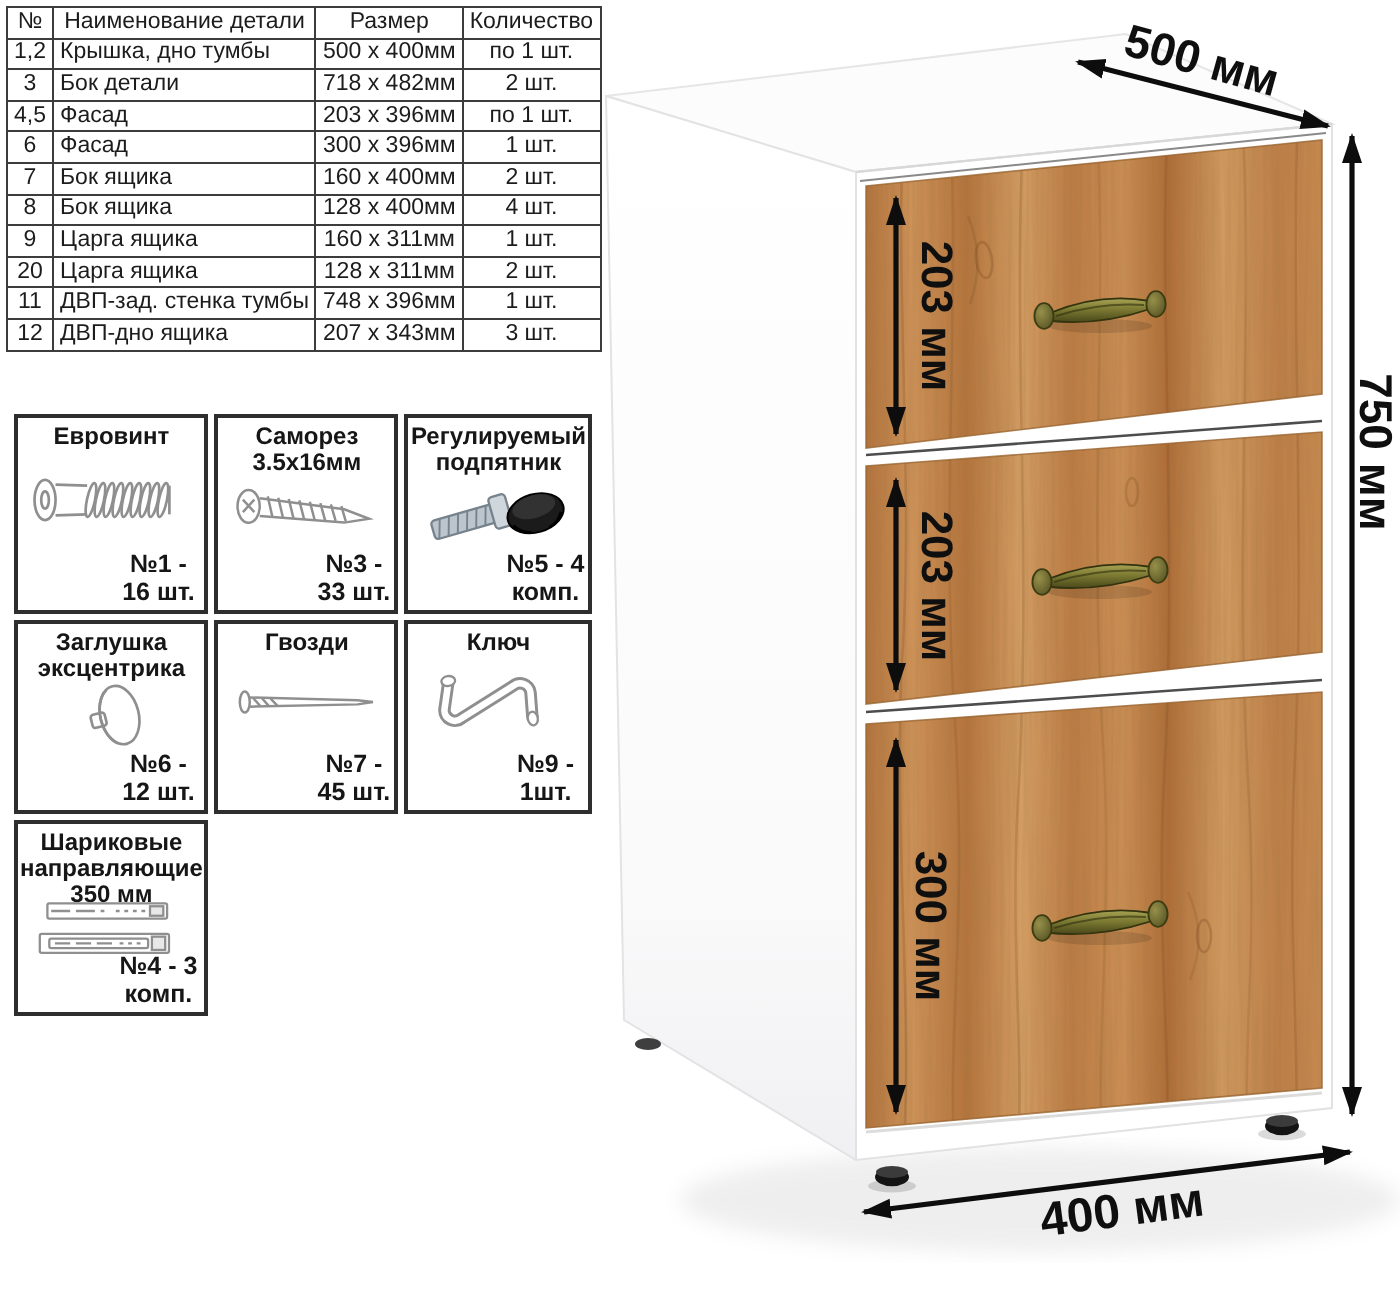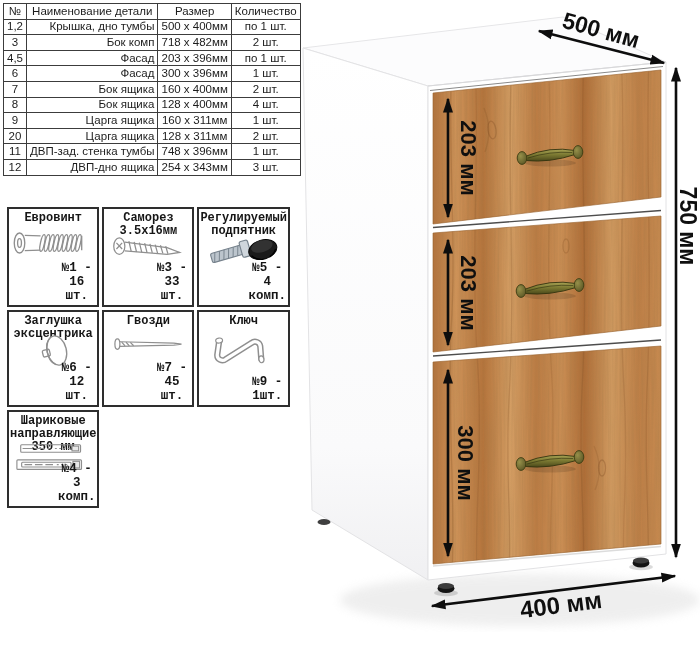--- a/index.html
+++ b/index.html
@@ -12,28 +12,28 @@
   .parts{
     position:absolute;left:3px;top:3px;width:293px;
     border-collapse:collapse;font-size:11.5px;line-height:13px;
     background:#fff;
   }
   .parts th,.parts td{
     border:1.5px solid #3c3c3c;padding:0 3px;height:14.6px;
     text-align:center;white-space:nowrap;font-weight:normal;color:#1c1c1c;
   }
   .parts td.c0{width:24px;margin-left:16px;}
-  .parts td.c1{width:128px;text-align:right;}
+  .parts td.c1{width:128px;text-align:left;}
   .parts td.c2{width:74px;}
   .parts td.c3{width:58px;}
   
   .hw-grid{
     position:absolute;left:7px;top:207px;width:278px;
     display:grid;grid-template-columns:1fr 1fr 1fr;
-    grid-template-rows:100px 97px 98px;gap:3px;font-family:Liberation Mono, monospace;
+    grid-template-rows:100px 97px 98px;gap:3px;
   }
   .hw-cell{
     border:2px solid #2e2e2e;background:#fff;box-sizing:border-box;
     display:flex;flex-direction:column;align-items:center;
     justify-content:space-between;padding:3px 1px 2px 1px;text-align:center;
   }
   .hw-title{font-weight:bold;font-size:12px;line-height:13px;color:#161616;}
   .hw-qty{font-weight:bold;font-size:12.5px;color:#161616;margin-left:47px;}
   .hw-icon{flex:1;display:flex;align-items:center;justify-content:center;min-height:0;}
   .hw-icon svg{max-height:44px;}
@@ -55,21 +55,21 @@
     </thead>
   <tbody>
       <tr>
         <td class="c0">1,2</td>
         <td class="c1">Крышка, дно тумбы</td>
         <td class="c2">500 х 400мм</td>
         <td class="c3">по 1 шт.</td>
       </tr>
       <tr>
         <td class="c0">3</td>
-        <td class="c1">Бок комп</td>
+        <td class="c1">Бок детали</td>
         <td class="c2">718 х 482мм</td>
         <td class="c3">2 шт.</td>
       </tr>
       <tr>
         <td class="c0">4,5</td>
         <td class="c1">Фасад</td>
         <td class="c2">203 х 396мм</td>
         <td class="c3">по 1 шт.</td>
       </tr>
       <tr>
@@ -104,21 +104,21 @@
       </tr>
       <tr>
         <td class="c0">11</td>
         <td class="c1">ДВП-зад. стенка тумбы</td>
         <td class="c2">748 х 396мм</td>
         <td class="c3">1 шт.</td>
       </tr>
       <tr>
         <td class="c0">12</td>
         <td class="c1">ДВП-дно ящика</td>
-        <td class="c2">254 х 343мм</td>
+        <td class="c2">207 х 343мм</td>
         <td class="c3">3 шт.</td>
       </tr>
     </tbody>
 </table>
 
 <div class="hw-grid">
 
   <div class="hw-cell">
     <div class="hw-title">Евровинт</div>
     <div class="hw-icon">

